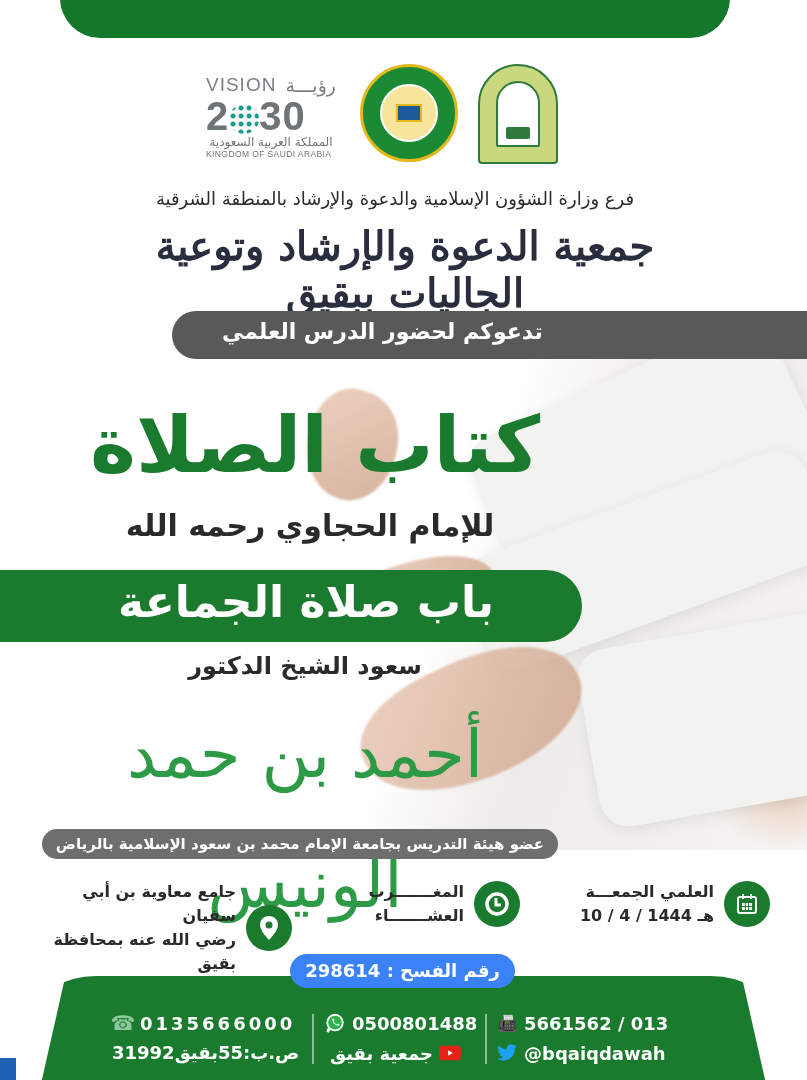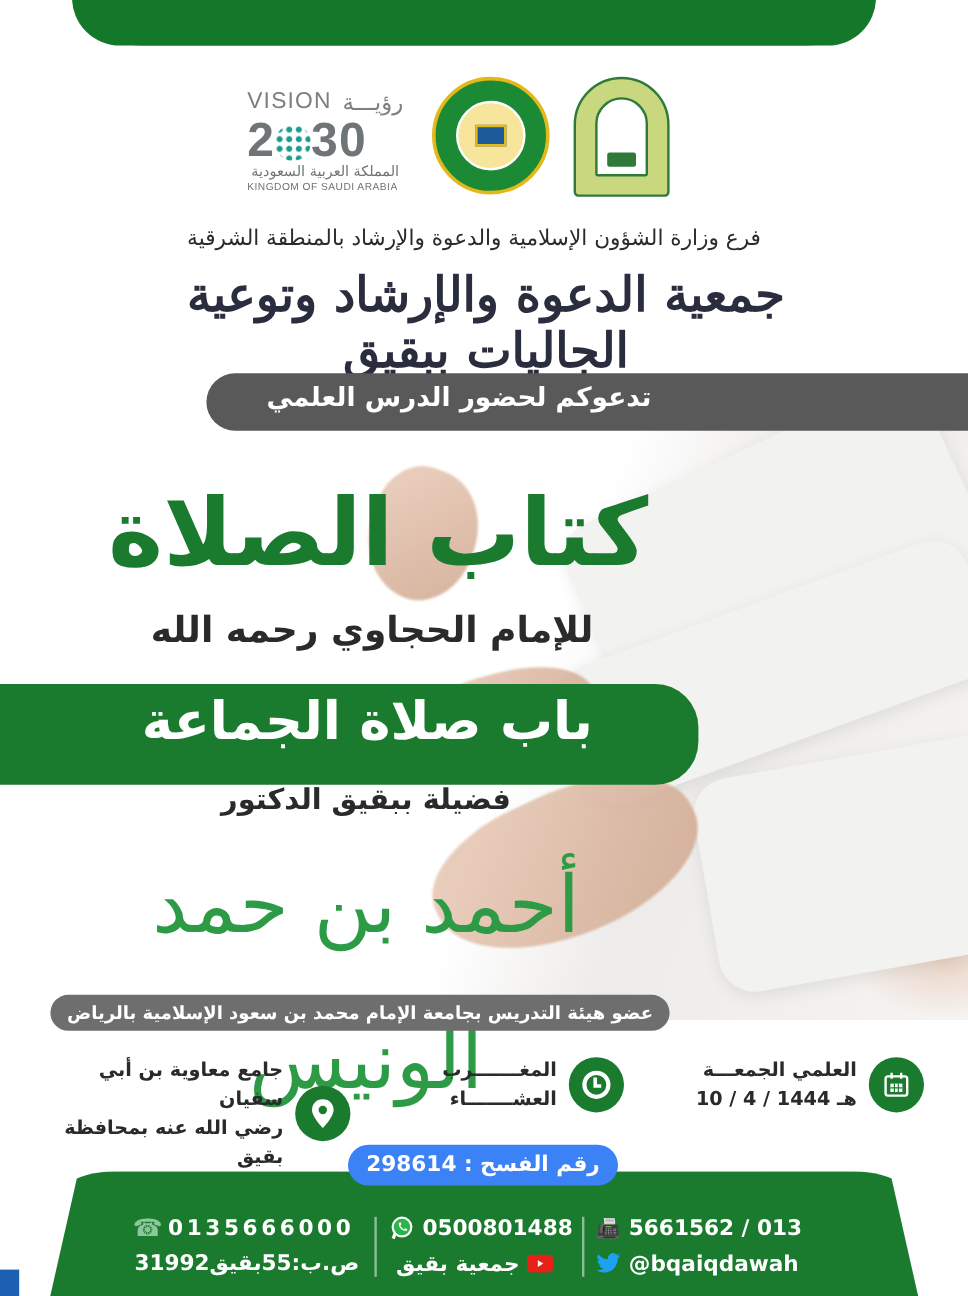--- a/index.html
+++ b/index.html
@@ -46,21 +46,21 @@
 
   .invite-bar { position: absolute; top: 311px; left: 172px; right: 0; height: 48px; background: #595959;
     border-radius: 24px 0 0 24px; }
   .invite-bar span { position: absolute; left: 50px; top: 8px; color: #fff; font-size: 22px; font-weight: 700; direction: rtl; }
 
   .book-title { position: absolute; top: 395px; left: 40px; width: 550px; text-align: center; direction: rtl;
     font-size: 78px; font-weight: 700; color: #1a7a2e; line-height: 100px; }
   .imam-line { position: absolute; top: 508px; left: 80px; width: 460px; text-align: center; direction: rtl;
     font-size: 30px; font-weight: 700; color: #2a2a2a; }
 
-  .chapter-bar { position: absolute; top: 570px; left: 0; width: 582px; height: 84px; background: #1a7a2e;
+  .chapter-bar { position: absolute; top: 570px; left: 0; width: 582px; height: 72px; background: #1a7a2e;
     border-radius: 0 36px 36px 0; }
   .chapter-bar span { position: absolute; left: 80px; right: 50px; top: 6px; text-align: center; color: #fff; font-size: 44px; font-weight: 700; direction: rtl; }
 
   .sheikh-title { position: absolute; top: 652px; left: 170px; width: 270px; text-align: center; direction: rtl;
     font-size: 24px; font-weight: 700; color: #2a2a2a; }
   .sheikh-name { position: absolute; top: 690px; left: 40px; width: 530px; text-align: center; direction: rtl;
     font-family: "DejaVu Serif", serif; font-size: 66px; color: #2d9a46; line-height: 130px; }
 
   .member-bar { position: absolute; top: 829px; left: 42px; width: 516px; height: 30px; background: #6e6e6e;
     border-radius: 15px; text-align: center; }
@@ -126,21 +126,21 @@
   <span>تدعوكم لحضور الدرس العلمي</span>
 </div>
 
 <div class="book-title">كتاب الصلاة</div>
 <div class="imam-line">للإمام الحجاوي رحمه الله</div>
 
 <div class="chapter-bar">
   <span>باب صلاة الجماعة</span>
 </div>
 
-<div class="sheikh-title">فضيلة ببقيق الدكتور</div>
+<div class="sheikh-title">سعود الشيخ الدكتور</div>
 <div class="sheikh-name">أحمد بن حمد الونيس</div>
 
 <div class="member-bar">
   <span>عضو هيئة التدريس بجامعة الإمام محمد بن سعود الإسلامية بالرياض</span>
 </div>
 
 <div class="info">
   <div class="info-item" style="right:0;">
     <div class="ico">
       <svg width="24" height="24" viewBox="0 0 24 24">

